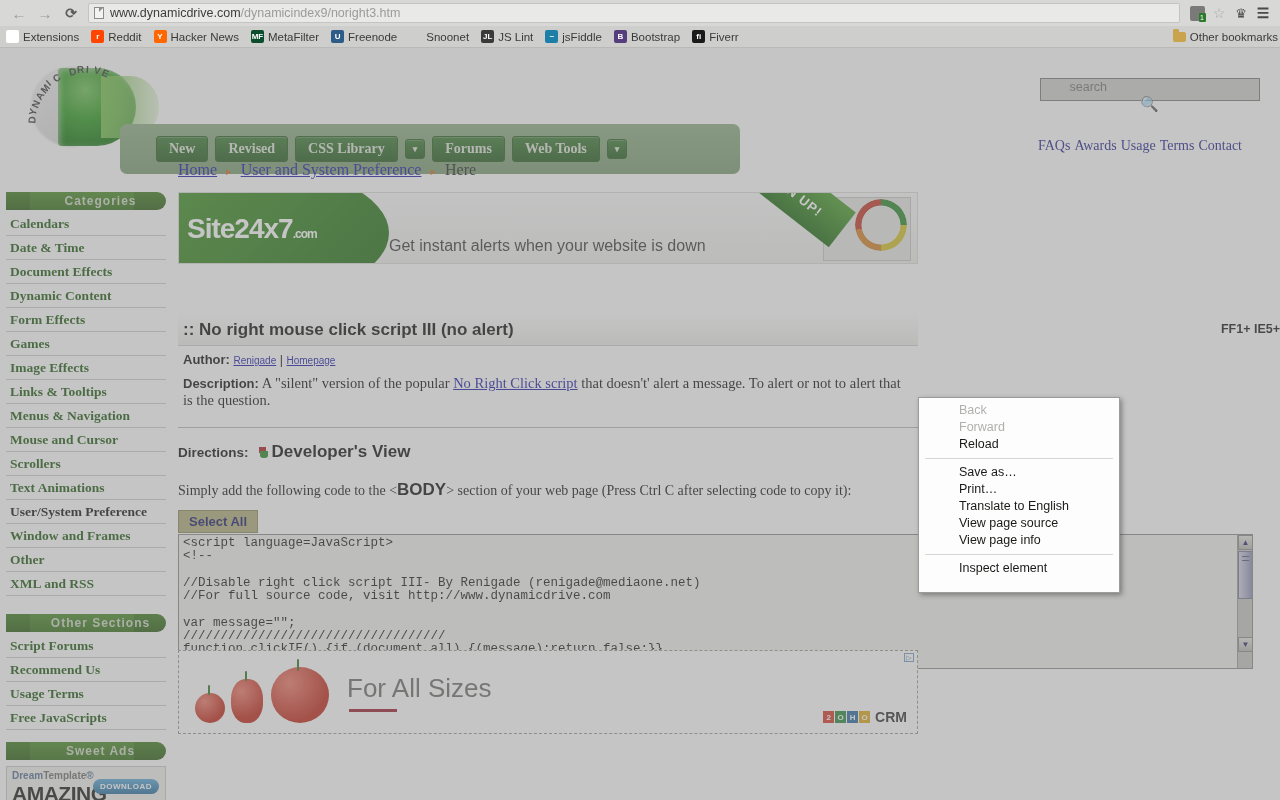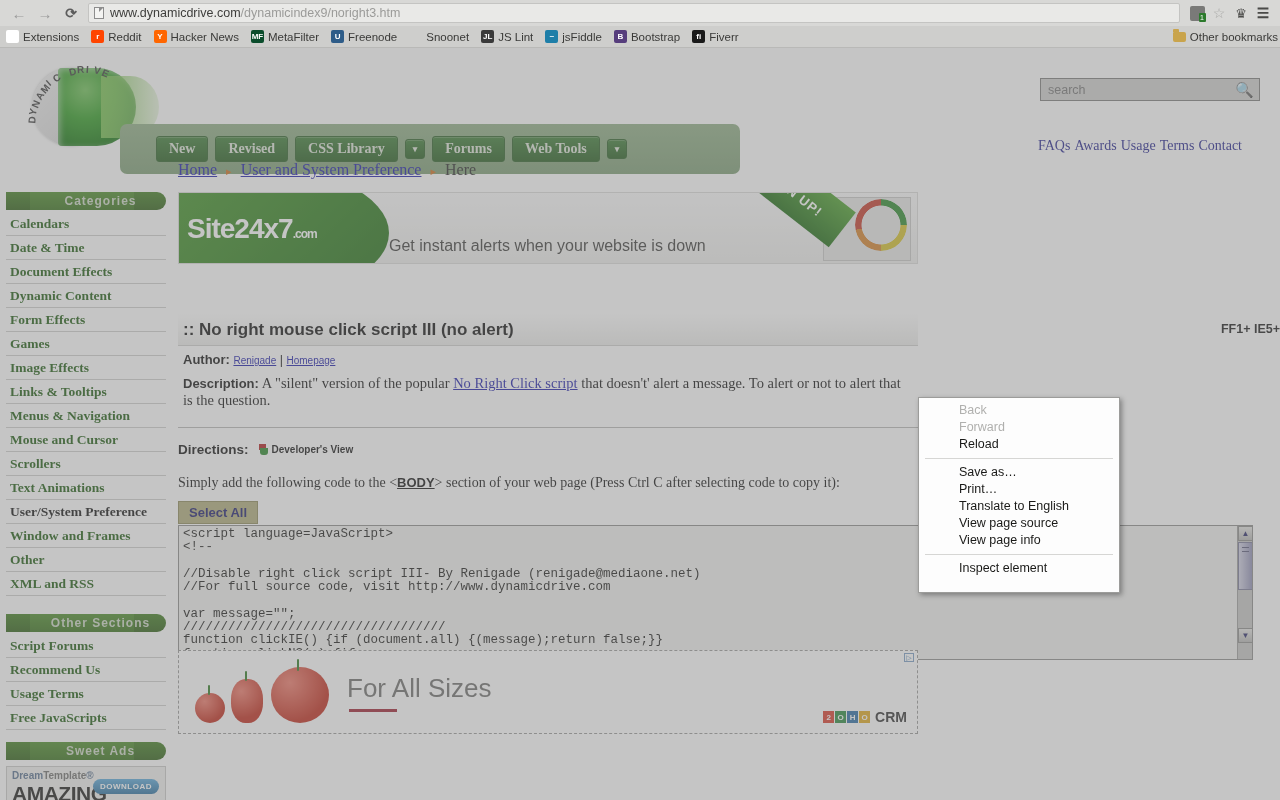--- a/index.html
+++ b/index.html
@@ -112,21 +112,21 @@
     background:linear-gradient(180deg,#3c7c35,#255c1e);
     color:#dfe6da; font-family:"Liberation Serif", serif; font-weight:bold;
     font-size:14px; padding:4px 12px; border-radius:3px;
     border:1px solid #2b5f25; box-shadow:inset 0 1px 0 rgba(255,255,255,.18);
     white-space:nowrap;
   }
   .nav-pill.arrow{ padding:4px 7px; font-size:9px;}
   #search-wrap{ position:absolute; right:20px; top:30px; width:220px;}
   #search-box{
     width:220px; height:23px; background:#cfcfcd; border:1px solid #7d7d7b;
-    display:flex; align-items:center; padding:0 5px;
+    display:flex; align-items:center; padding:0 5px;flex-direction:column;
   }
   #search-input{
     flex:1; border:0; background:transparent; outline:none;
     font-family:"Liberation Sans",sans-serif; font-size:12.5px; color:#6e6e6c;
   }
   #search-icon{ font-size:15px; color:#2a2a28; font-weight:bold;}
   #top-links{
     position:absolute; right:18px; top:60px;
     font-family:"Liberation Serif", serif; font-size:14px; color:#23238e;
   }
@@ -223,23 +223,23 @@
   #author-row{ font-family:"Liberation Sans",sans-serif; font-size:12.5px; padding-top:6px;}
   #author-row a{ font-size:10px;}
   #rule{ margin:14px 0 0 0; border-top:1px solid #b9b9b7; width:740px;}
 
   #directions{ position:absolute; left:0; top:250px; width:740px;}
   #dir-head{ font-family:"Liberation Serif",serif; font-size:15px; color:#111; display:flex; align-items:center;}
   #dir-head b{ font-family:"Liberation Sans",sans-serif; font-size:13.5px; margin-right:10px;}
   #dev-flag{ width:11px; height:11px; margin-right:2px; position:relative; display:inline-block;}
   #dev-flag:before{content:""; position:absolute; left:0; top:0; width:7px; height:6px; background:#b02020;}
   #dev-flag:after{content:""; position:absolute; left:1px; top:4px; width:8px; height:7px; background:#2c8a2c; border-radius:0 0 3px 3px;}
-  #dev-view{ font-family:"Liberation Sans",sans-serif; font-size:10px; font-weight:bold; color:#111;}
+  #dev-view{ font-family:"Liberation Sans",sans-serif; font-size:17px; font-weight:bold; color:#111;}
   #dir-text{ margin-top:18px; font-family:"Liberation Serif",serif; font-size:14px; color:#111;}
-  #dir-text b{font-family:"Liberation Sans",sans-serif; font-size:13px;text-decoration:underline;}
+  #dir-text b{font-family:"Liberation Sans",sans-serif; font-size:17px;}
 
   #selectall-btn{
     margin-top:10px; display:inline-block;
     background:#b0ad7a; border:1px solid #8e8b5c;
     color:#1c1c6e; font-family:"Liberation Sans",sans-serif; font-weight:bold; font-size:13px;
     padding:3px 10px;
   }
   #code-box{
     margin-top:1px; width:1075px; height:135px;
     background:#f0f0ee; border:1px solid #8d8d8b;

